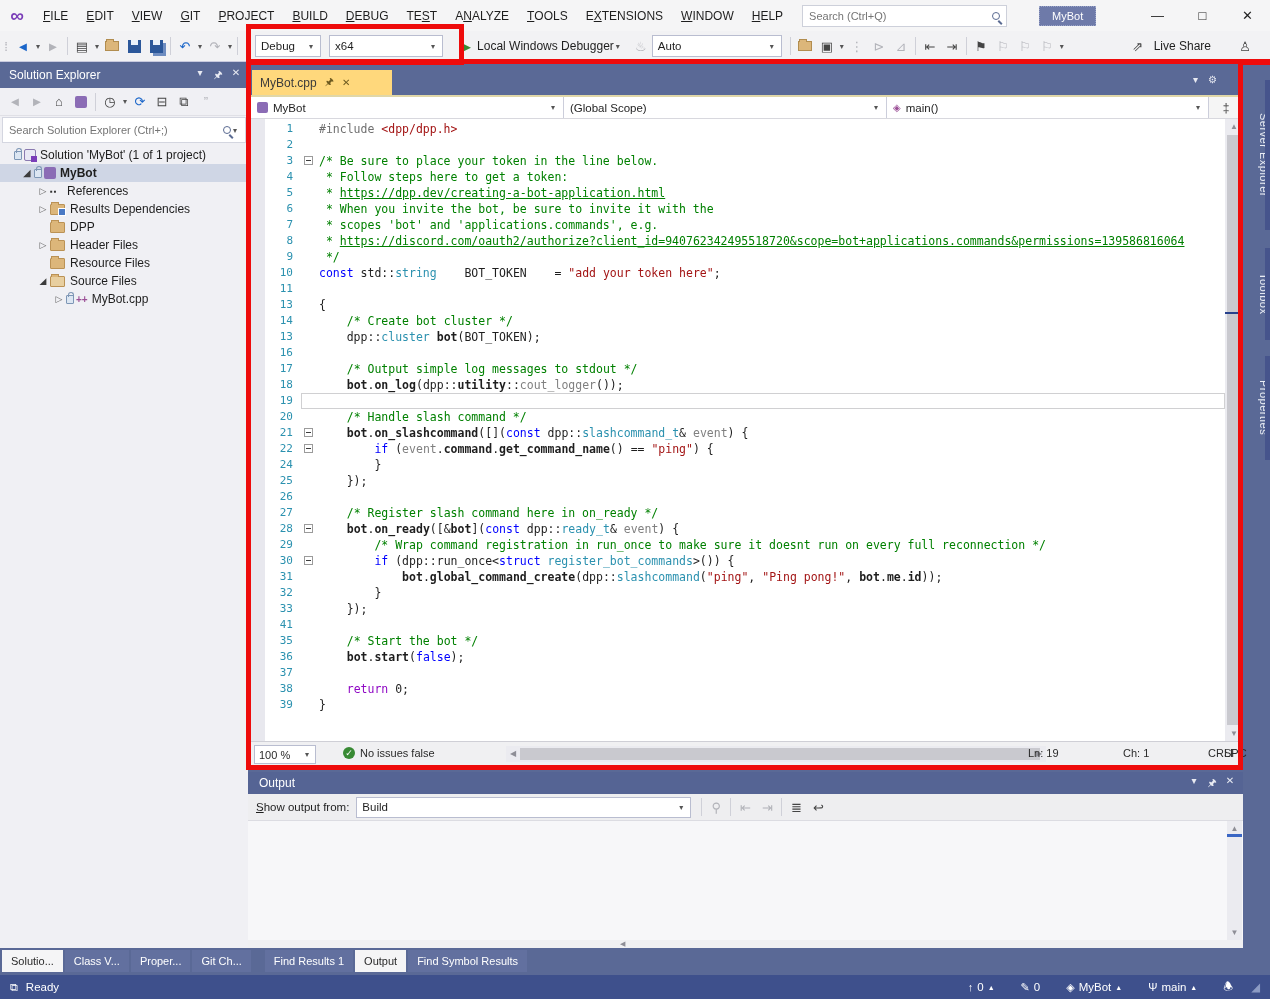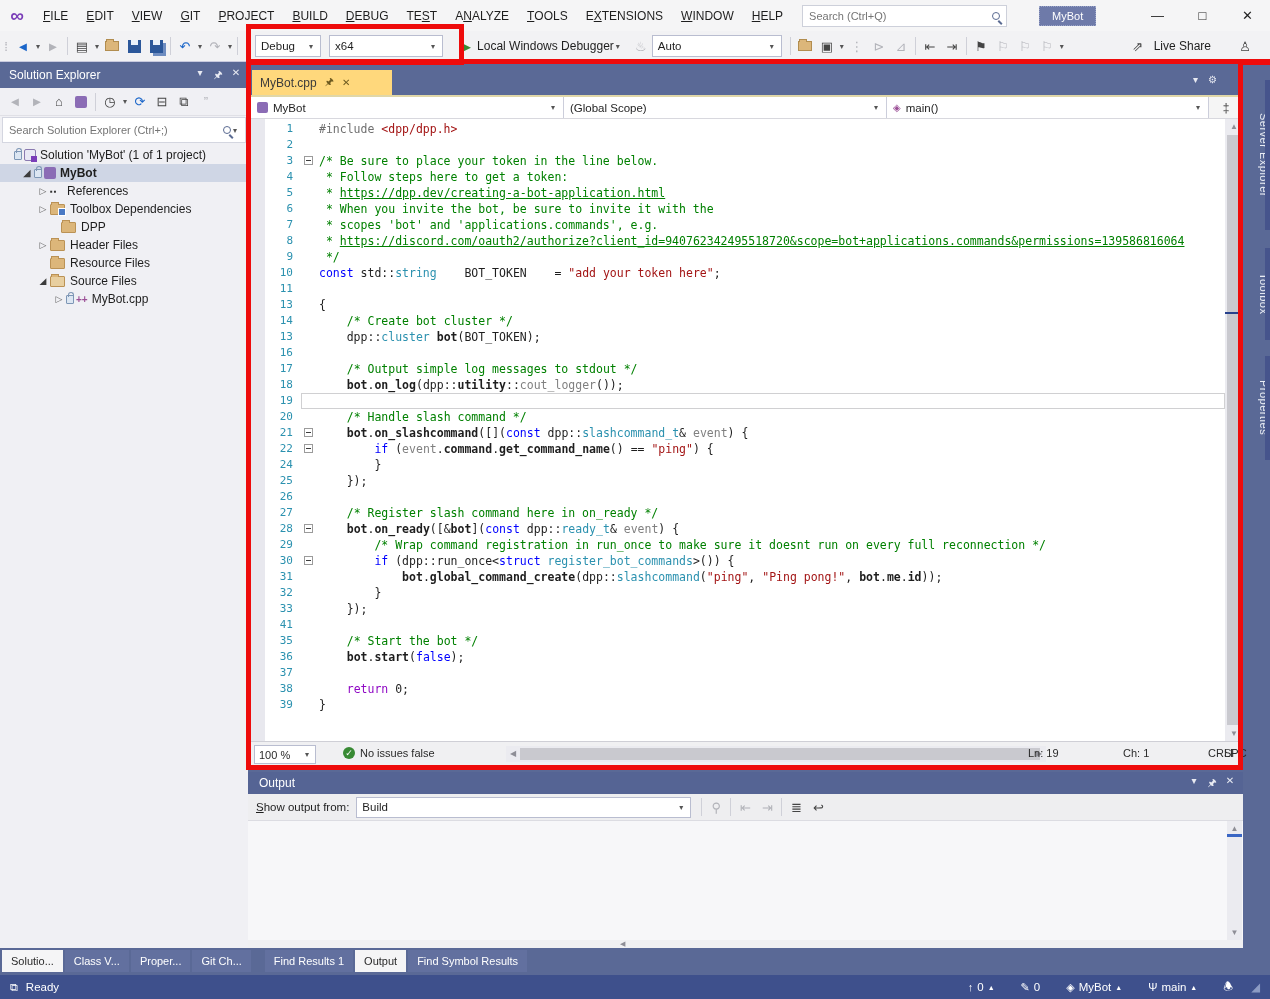--- a/index.html
+++ b/index.html
@@ -271,23 +271,23 @@
         <span>MyBot</span>
       </div>
       <div class="tree-row" style="padding-left: 36px;">
         <span class="tw arrow-c">▷</span>
         <span class="ic-ref">▪▪</span>
         <span>References</span>
       </div>
       <div class="tree-row" style="padding-left: 36px;">
         <span class="tw arrow-c">▷</span>
         <span class="ic-folder blue"></span>
-        <span>Toolbox Dependencies</span>
-      </div>
-      <div class="tree-row" style="padding-left: 47px;">
+        <span>Results Dependencies</span>
+      </div>
+      <div class="tree-row" style="padding-left: 36px;">
         <span class="tw"></span>
         <span class="ic-folder"></span>
         <span>DPP</span>
       </div>
       <div class="tree-row" style="padding-left: 36px;">
         <span class="tw arrow-c">▷</span>
         <span class="ic-folder"></span>
         <span>Header Files</span>
       </div>
       <div class="tree-row" style="padding-left: 36px;">

